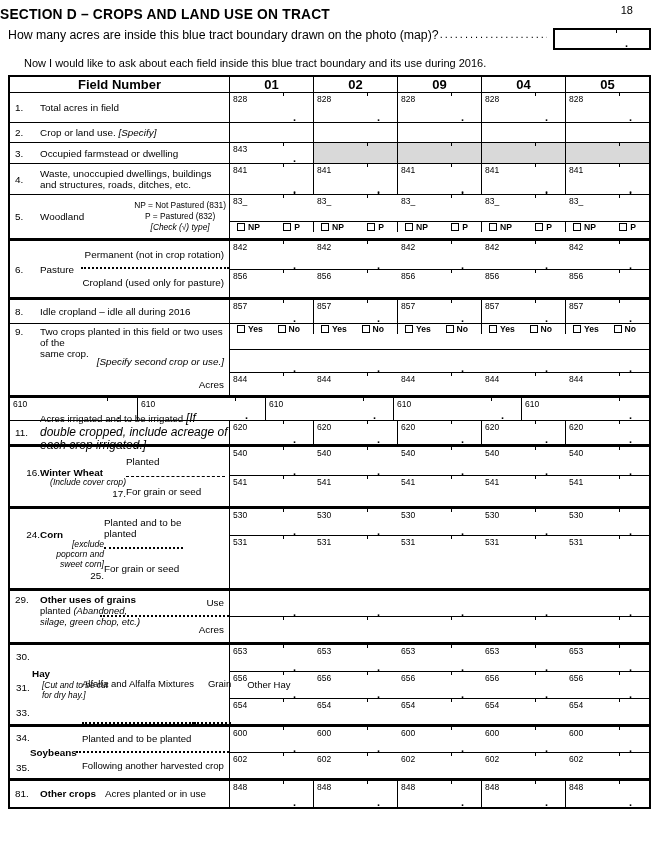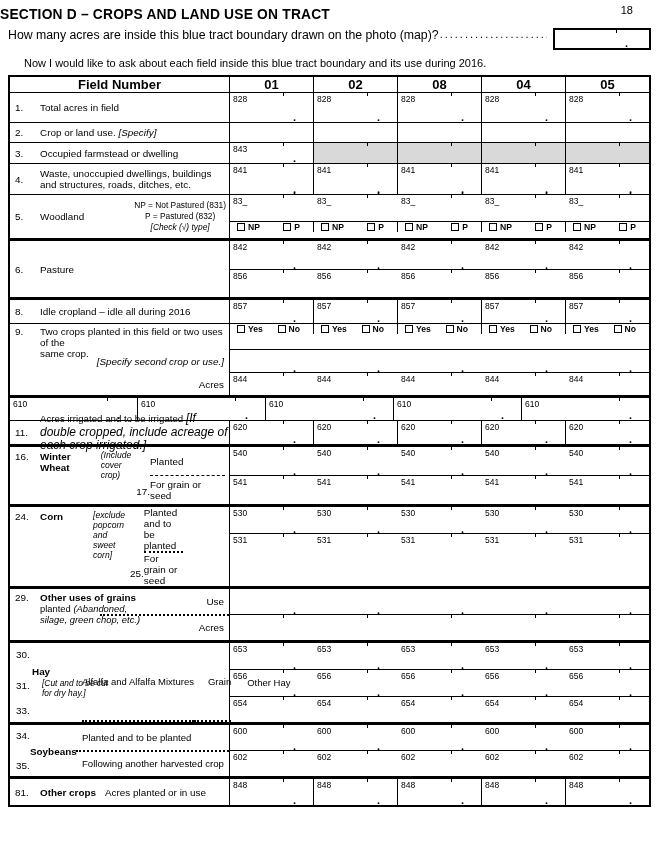--- a/index.html
+++ b/index.html
@@ -57,21 +57,21 @@
   .dotb { border-bottom:2px dotted #000; }
   .dashb { border-bottom:1px dashed #000; }
 
   .lbl-r9 { display:flex; flex-direction:column; }
   .z1 { height:26px; display:flex; padding-top:2px; box-sizing:border-box; }
   .z1 .ltext2 { line-height:1.12; }
   .z2,.z3 { height:23px; display:flex; align-items:center; justify-content:flex-end; padding-right:5px; }
   .z3 { flex:1; }
 
   .lbl-group { display:flex; }
-  .gleft { display:flex; flex-direction:row; padding-top:4px; box-sizing:border-box; }
+  .gleft { display:flex; flex-direction:column; padding-top:20px; box-sizing:border-box;text-align:right; }
   .gleft-ww { flex:0 0 116px; } .gleft-corn { flex:0 0 94px; }
   .gl1 { display:flex; }
   .gitalic { font-size:8.6px; font-style:italic; padding-left:30px; line-height:1.15; }
   .gnum2 { margin-top:auto; padding:0 0 7px 5px; }
   .gsubs { flex:1; display:flex; flex-direction:column; }
   .gsub { flex:1; display:flex; align-items:center; }
   .gsub-corn { margin-right:46px; } .gsub-ww { margin-right:4px; }
 
   .l29 { padding-top:3px; }
   .l29 .ind { padding-left:30px; font-size:9.4px; line-height:1.2; }
@@ -109,21 +109,21 @@
   </div>
 
   <div class="intro">Now I would like to ask about each field inside this blue tract boundary and its use during 2016.</div>
 
   <div class="table">
 
     <div class="row hdr h15 first">
       <div class="lbl">Field Number</div>
       <div class="vc">01</div>
       <div class="vc">02</div>
-      <div class="vc">08</div>
+      <div class="vc">09</div>
       <div class="vc">04</div>
       <div class="vc">05</div>
     </div>
 
     <div class="row h29">
       <div class="lbl lbl-simple">
         <span class="num">1.</span>
         <span>Total acres in field</span>
       </div>
       <div class="vc val">
@@ -274,20 +274,24 @@
               </span>
           </div>
         </div>
       </div>
     </div>
 
     <div class="row thick">
       <div class="lbl lbl-r6">
         <span class="num">6.</span>
         <span>Pasture</span>
+        <div class="sublbls">
+          <div class="slb dotb sh28">Permanent (not in crop rotation)</div>
+          <div class="slb sh27">Cropland (used only for pasture)</div>
+        </div>
       </div>
       <div class="subs">
         <div class="subrow sh28">
           <div class="vc val">
               <span class="code">842</span>
             </div>
           <div class="vc val">
               <span class="code">842</span>
             </div>
           <div class="vc val">

